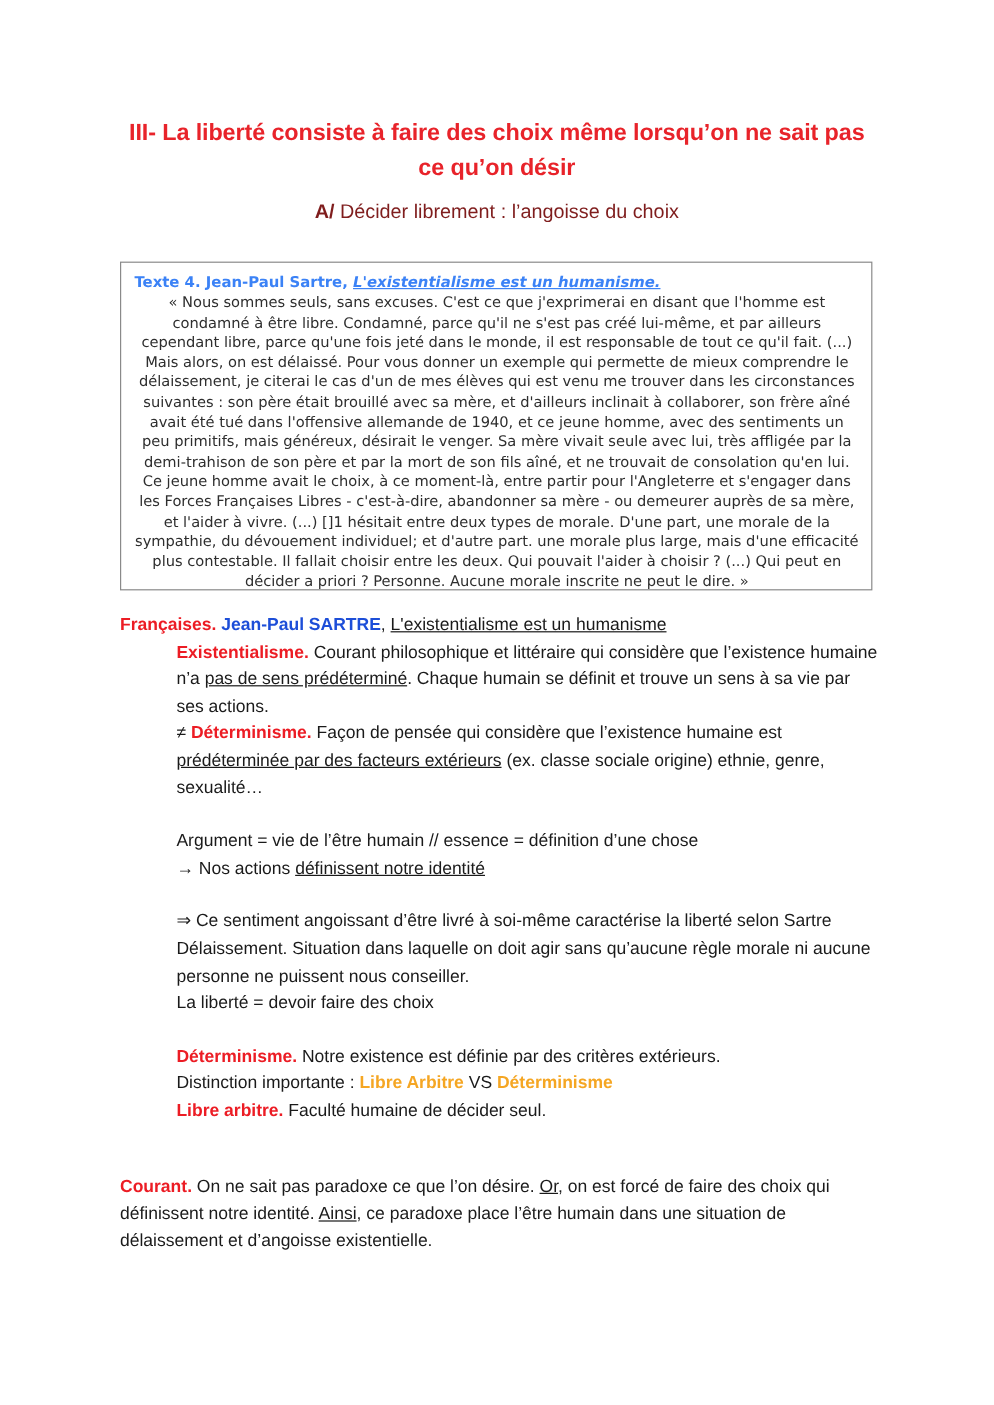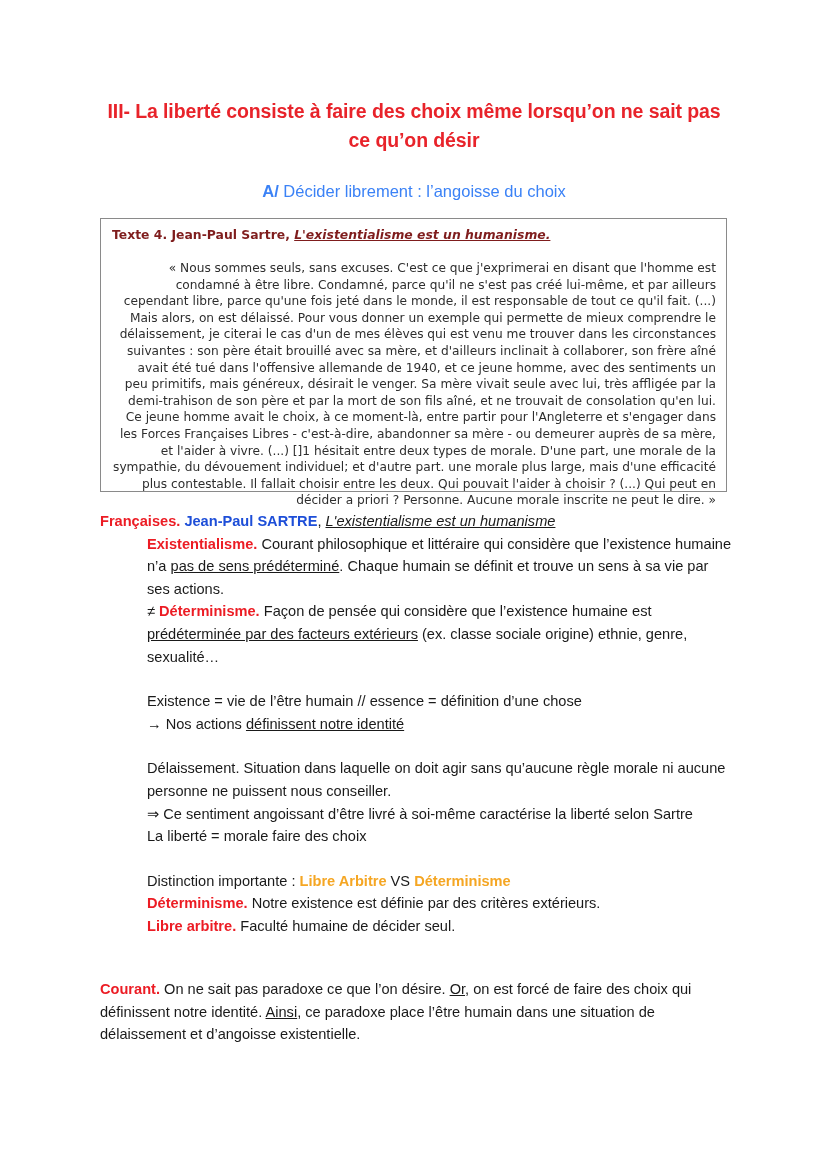--- a/index.html
+++ b/index.html
@@ -35,25 +35,25 @@
     font-weight: bold;
     color: #e8232a;
     line-height: 29px;
     letter-spacing: -0.1px;
   }
 
   
   .sub-heading {
     position: absolute;
     left: 98px;
-    top: 180px;
+    top: 166px;
     width: 632px;
     text-align: center;
     font-size: 16.5px;
-    color: #3b82f6;
+    color: #7f1d1d;
     line-height: 22px;
   }
   .sub-heading .lead {
     font-weight: bold;
   }
 
   
   .quote-box {
     position: absolute;
     left: 100px;
@@ -61,35 +61,35 @@
     width: 627px;
     height: 274px;
     box-sizing: border-box;
     border: 1px solid #8a8a8a;
     background: #ffffff;
     padding: 7px 10px 6px 11px;
   }
   .quote-title {
     font-size: 12.4px;
     font-weight: bold;
-    color: #7f1d1d;
+    color: #3b82f6;
     line-height: 17px;
-    margin-bottom: 17px;
+    margin-bottom: 1px;
     font-family: "DejaVu Sans", sans-serif;
   }
   .quote-title .work {
     font-style: italic;
     text-decoration: underline;
   }
   .quote-body {
     font-size: 12.2px;
     color: #2e2e2e;
     line-height: 16.6px;
     font-family: "DejaVu Sans", sans-serif;
-    text-align: right;
+    text-align: center;
   }
 
   
   .notes {
     position: absolute;
     left: 100px;
     top: 510px;
     width: 632px;
     font-size: 14.6px;
     line-height: 22.6px;
@@ -99,21 +99,21 @@
   .indent {
     padding-left: 47px;
   }
   .spacer {
     height: 22px;
   }
   .red-b     { color: #ec1c24; font-weight: bold; }
   .blue-b    { color: #1d4ed8; font-weight: bold; }
   .orange-b  { color: #f5a623; font-weight: bold; }
   .u         { text-decoration: underline; }
-  .iu        { font-style: italic; text-decoration: underline; }
+  .iu        { text-decoration: underline; }
 
   .argument {
     position: absolute;
     left: 100px;
     top: 978px;
     width: 634px;
     font-size: 14.6px;
     line-height: 22.6px;
     color: #1a1a1a;
   }
@@ -150,39 +150,39 @@
       <div class="line">
         <span class="red-b">Existentialisme.</span><span> Courant philosophique et littéraire qui considère que l’existence humaine n’a </span><span class="u">pas de sens prédéterminé</span><span>. Chaque humain se définit et trouve un sens à sa vie par ses actions.</span>
       </div>
 
       <div class="line">
         <span>≠ </span><span class="red-b">Déterminisme.</span><span> Façon de pensée qui considère que l’existence humaine est </span><span class="u">prédéterminée par des facteurs extérieurs</span><span> (ex. classe sociale origine) ethnie, genre, sexualité…</span>
       </div>
 
       <div class="spacer"></div>
 
-      <div class="line">Existence = vie de l’être humain // essence = définition d’une chose</div>
+      <div class="line">Argument = vie de l’être humain // essence = définition d’une chose</div>
       <div class="line">
         <span>→ Nos actions </span><span class="u">définissent notre identité</span>
       </div>
 
       <div class="spacer"></div>
 
+      <div class="line">⇒ Ce sentiment angoissant d’être livré à soi-même caractérise la liberté selon Sartre</div>
       <div class="line">Délaissement. Situation dans laquelle on doit agir sans qu’aucune règle morale ni aucune personne ne puissent nous conseiller.</div>
-      <div class="line">⇒ Ce sentiment angoissant d’être livré à soi-même caractérise la liberté selon Sartre</div>
-      <div class="line">La liberté = morale faire des choix</div>
+      <div class="line">La liberté = devoir faire des choix</div>
 
       <div class="spacer"></div>
 
       <div class="line">
-        <span>Distinction importante : </span><span class="orange-b">Libre Arbitre</span><span> VS </span><span class="orange-b">Déterminisme</span>
+        <span class="red-b">Déterminisme.</span><span> Notre existence est définie par des critères extérieurs.</span>
       </div>
 
       <div class="line">
-        <span class="red-b">Déterminisme.</span><span> Notre existence est définie par des critères extérieurs.</span>
+        <span>Distinction importante : </span><span class="orange-b">Libre Arbitre</span><span> VS </span><span class="orange-b">Déterminisme</span>
       </div>
 
       <div class="line">
         <span class="red-b">Libre arbitre.</span><span> Faculté humaine de décider seul.</span>
       </div>
     </div>
   </div>
 
   <div class="argument">
     <span class="red-b">Courant.</span><span> On ne sait pas paradoxe ce que l’on désire. </span><span class="u">Or</span><span>, on est forcé de faire des choix qui définissent notre identité. </span><span class="u">Ainsi</span><span>, ce paradoxe place l’être humain dans une situation de délaissement et d’angoisse existentielle.</span>

